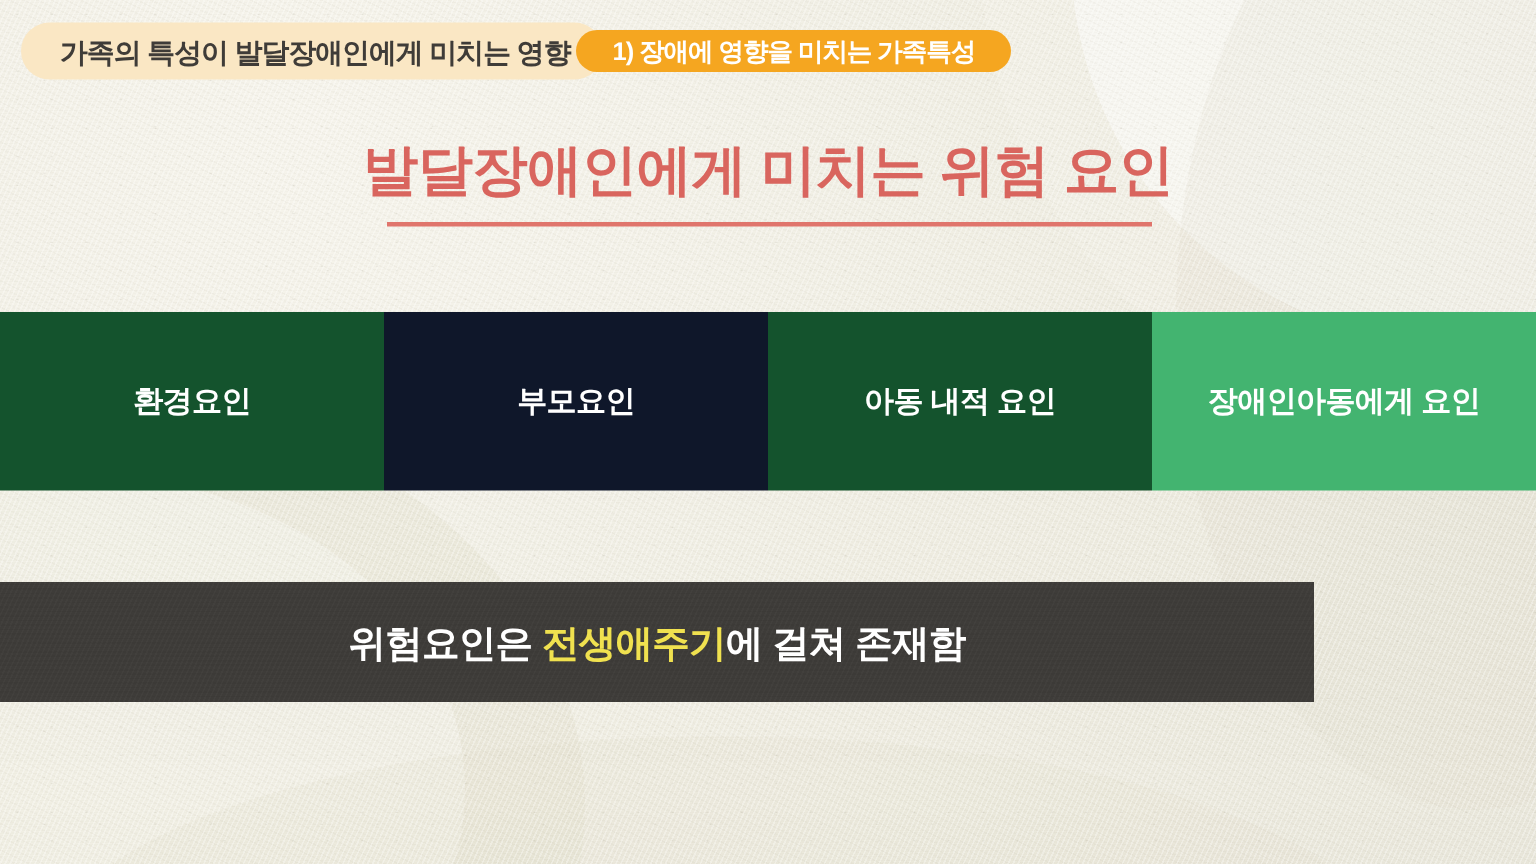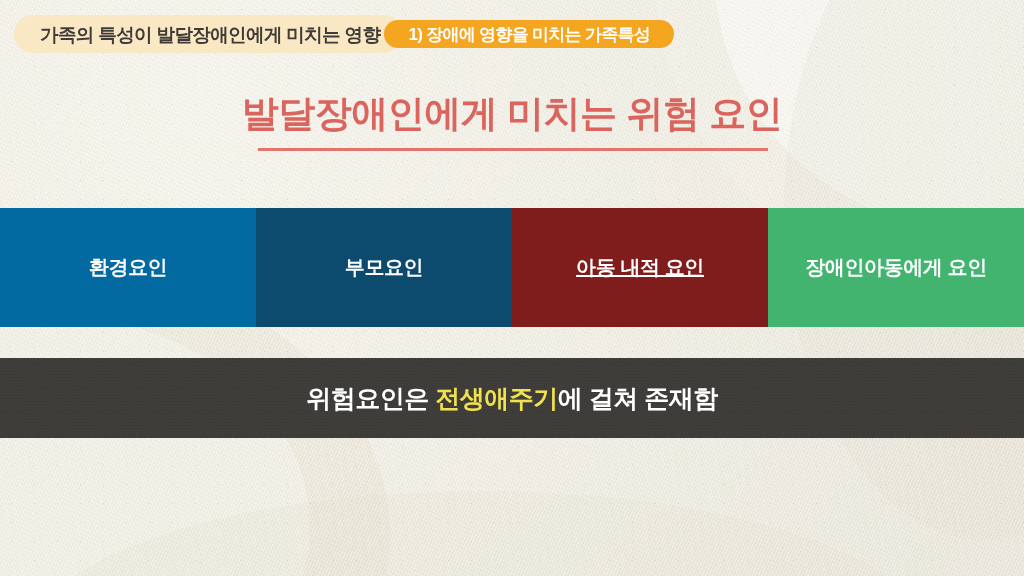--- a/index.html
+++ b/index.html
@@ -164,22 +164,22 @@
     font-size: 20px;
     font-weight: 700;
     letter-spacing: -0.4px;
     white-space: nowrap;
   }
 
   
   .banner {
     position: absolute;
     left: 0;
-    top: 358px;
-    width: 1024px;
+    top: 388px;
+    width: 876px;
     height: 80px;
     background: #3e3c39;
     display: flex;
     align-items: center;
     justify-content: center;
   }
   .banner-texture {
     position: absolute;
     inset: 0;
     opacity: .30;
@@ -222,27 +222,27 @@
       <span>1) 장애에 영향을 미치는 가족특성</span>
     </div>
   </div>
 
   <div class="title-wrap">
     <span class="title-text">발달장애인에게 미치는 위험 요인</span>
     <div class="title-underline"></div>
   </div>
 
   <div class="bars">
-    <div class="bar" style="background:#0369a1;">
+    <div class="bar" style="background:#14532d;">
       <span>환경요인</span>
     </div>
-    <div class="bar" style="background:#0c4a6e;">
+    <div class="bar" style="background:#0f172a;">
       <span>부모요인</span>
     </div>
-    <div class="bar" style="background:#7f1d1d;text-decoration:underline;">
+    <div class="bar" style="background:#14532d;">
       <span>아동 내적 요인</span>
     </div>
     <div class="bar" style="background:#43b470;">
       <span>장애인아동에게 요인</span>
     </div>
   </div>
 
   <div class="banner">
     <div class="banner-texture"></div>
     <div class="banner-text"><span>위험요인은 </span><span class="banner-hl">전생애주기</span><span>에 걸쳐 존재함</span></div>

